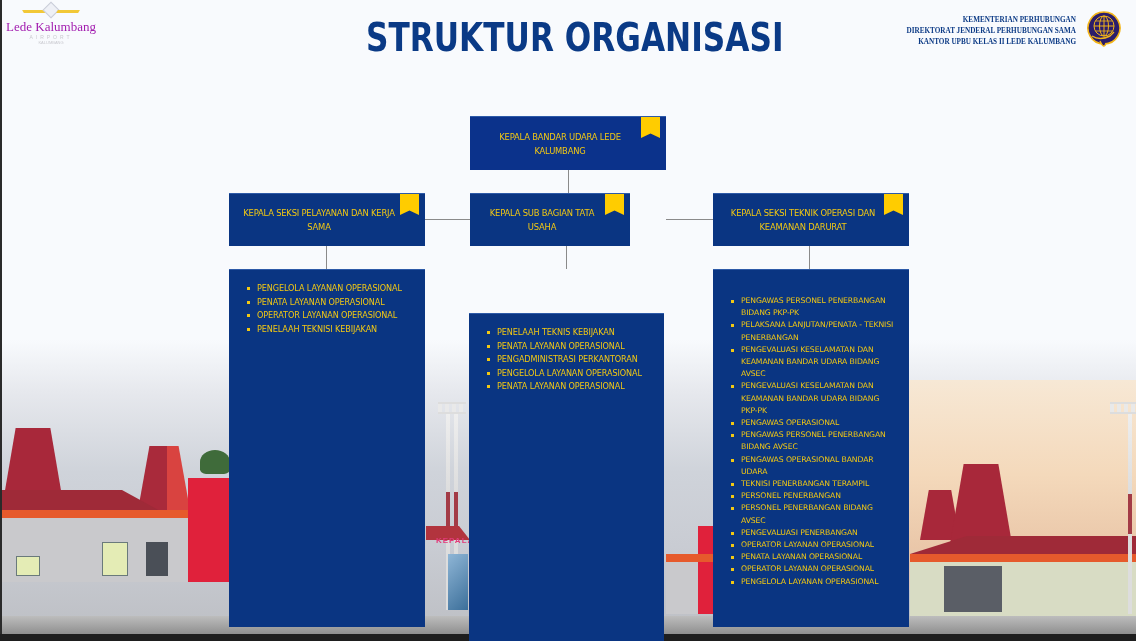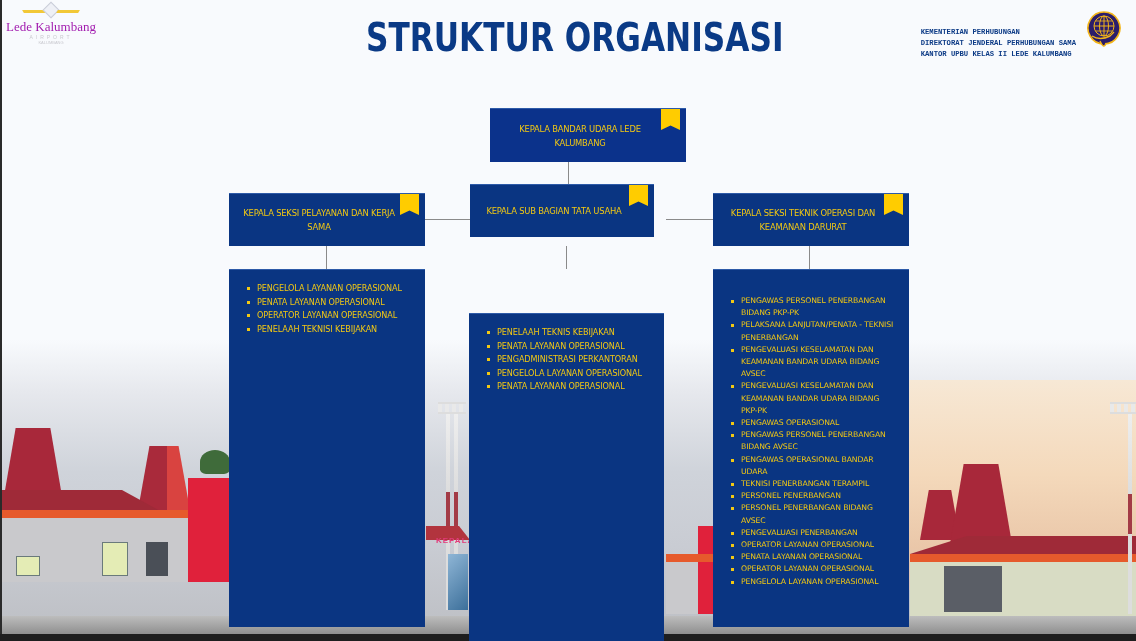--- a/index.html
+++ b/index.html
@@ -77,22 +77,22 @@
     .logo-sub2 { color: #c9c9cf; font-size: 4px; line-height: 5px; }
 
     .page-title {
       position: absolute; left: 366px; top: 14px; width: 394px; height: 48px;
       font-family: "DejaVu Sans", sans-serif; font-weight: bold; font-size: 39px; color: #0a3a86;
       letter-spacing: 0px; line-height: 48px; text-align: center;
       transform: scaleX(0.8); transform-origin: left center; white-space: nowrap;
       width: 490px;
     }
     .org-info {
-      position: absolute; right: 60px; top: 15px; text-align: left;
-      font-family: Liberation Mono, monospace; font-weight: bold; font-size: 7.2px; line-height: 11px; color: #0d3b86; margin-top: 12px;
+      position: absolute; right: 60px; top: 15px; text-align: right;
+      font-family: Liberation Serif, serif; font-weight: bold; font-size: 7.2px; line-height: 11px; color: #0d3b86;
     }
     .ministry-logo {
       position: absolute; left: 1086px; top: 10px; width: 36px; height: 40px;
     }
 
     
     .box {
       position: absolute; background: #0a3582; border-top: 1px solid #2d5aa8;
       color: #f2c813; font-family: "DejaVu Sans", sans-serif;
     }
@@ -195,30 +195,30 @@
   </svg>
 </div>
 
 <div class="connector" style="left:568px;top:158px;width:1px;height:35px;"></div>
 <div class="connector" style="left:425px;top:219px;width:45px;height:1px;"></div>
 <div class="connector" style="left:666px;top:219px;width:47px;height:1px;"></div>
 <div class="connector" style="left:326px;top:246px;width:1px;height:23px;"></div>
 <div class="connector" style="left:566px;top:246px;width:1px;height:23px;"></div>
 <div class="connector" style="left:809px;top:246px;width:1px;height:23px;"></div>
 
-<div class="box head-box" style="left:470px;top:108px;width:196px;height:54px;margin-left:20px;">
+<div class="box head-box" style="left:470px;top:116px;width:196px;height:54px;">
   <div class="label">KEPALA BANDAR UDARA LEDE KALUMBANG</div>
   <div class="bookmark"></div>
 </div>
 
 <div class="box" style="left:229px;top:193px;width:196px;height:53px;">
   <div class="label">KEPALA SEKSI PELAYANAN DAN KERJA SAMA</div>
   <div class="bookmark"></div>
 </div>
-<div class="box" style="left:470px;top:184px;width:184px;height:53px;">
+<div class="box" style="left:470px;top:193px;width:160px;height:53px;">
   <div class="label">KEPALA SUB BAGIAN TATA USAHA</div>
   <div class="bookmark"></div>
 </div>
 <div class="box" style="left:713px;top:193px;width:196px;height:53px;">
   <div class="label">KEPALA SEKSI TEKNIK OPERASI DAN KEAMANAN DARURAT</div>
   <div class="bookmark"></div>
 </div>
 
 <div class="box list-box justify" style="left:229px;top:269px;width:196px;height:358px;">
   <ul>

